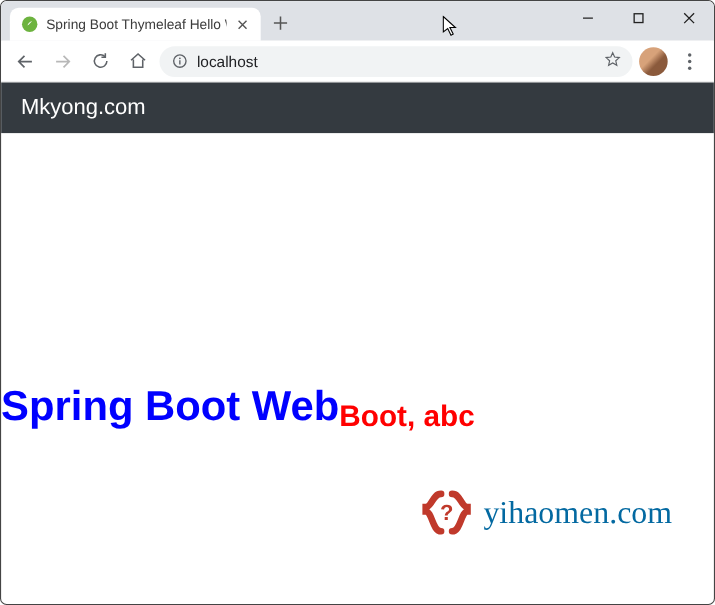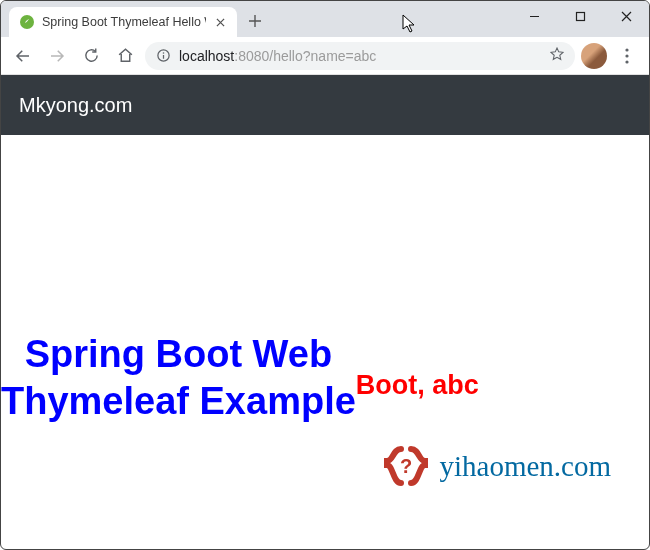--- a/index.html
+++ b/index.html
@@ -102,21 +102,21 @@
       background: linear-gradient(135deg,#d7a27a 40%,#8b5a3c 60%);
       display:flex; align-items:center; justify-content:center;
       color:#fff; font-size:11px;
     }
     .menu-dots { width: 28px; height:28px; display:flex; align-items:center; justify-content:center; color:#5f6368;}
     
     .page {
       flex:1; display:flex; flex-direction:column; position:relative;
     }
     .navbar {
-      height: 60px;
+      height: 46px;
       background: #343a40;
       display:flex; align-items:center;
       padding: 0 18px;
     }
     .navbar-brand {
       color:#fff; font-size: 20px; font-weight: 500;
     }
     .content {
       flex:1;
       display:flex; flex-direction:row; align-items:center;
@@ -224,21 +224,20 @@
     <div class="omnibox">
       <span class="omni-info">
         <svg width="15" height="15" viewBox="0 0 24 24">
             <circle cx="12" cy="12" r="9" fill="none" stroke="currentColor" stroke-width="2"></circle>
             <circle cx="12" cy="8" r="1.3" fill="currentColor"></circle>
             <path d="M12 11 V17" stroke="currentColor" stroke-width="2"></path>
           </svg>
       </span>
       <span class="omni-url">
         <span class="host">localhost</span>
-          <span>:8080/hello?name=abc</span>
       </span>
       <span style="flex:1"></span>
       <span class="omni-star">
         <svg width="16" height="16" viewBox="0 0 24 24">
             <path d="M12 3 L14.6 8.8 L21 9.5 L16.2 13.9 L17.6 20 L12 16.9 L6.4 20 L7.8 13.9 L3 9.5 L9.4 8.8 Z" fill="none" stroke="currentColor" stroke-width="1.6"></path>
           </svg>
       </span>
     </div>
     <div class="avatar"></div>
     <div class="menu-dots">
@@ -250,21 +249,20 @@
     </div>
   </div>
 
   <div class="page">
     <div class="navbar">
       <span class="navbar-brand">Mkyong.com</span>
     </div>
     <div class="content">
       <div class="title-text">
         <span>Spring Boot Web</span><br>
-        <span>Thymeleaf Example</span>
       </div>
       <div class="greeting">Boot, abc</div>
     </div>
     <div class="watermark">
       <span class="wm-icon">
         <svg viewBox="0 0 46 46" width="46" height="46">
           <path d="M18 6 C10 6 10 18 4 18 L4 22 C10 22 10 40 18 40" fill="none" stroke="#c0392b" stroke-width="6" stroke-linecap="round"></path>
           <path d="M28 6 C36 6 36 18 42 18 L42 22 C36 22 36 40 28 40" fill="none" stroke="#c0392b" stroke-width="6" stroke-linecap="round"></path>
           <text x="23" y="30" text-anchor="middle" font-size="20" font-weight="bold" fill="#c0392b">?</text>
         </svg>

